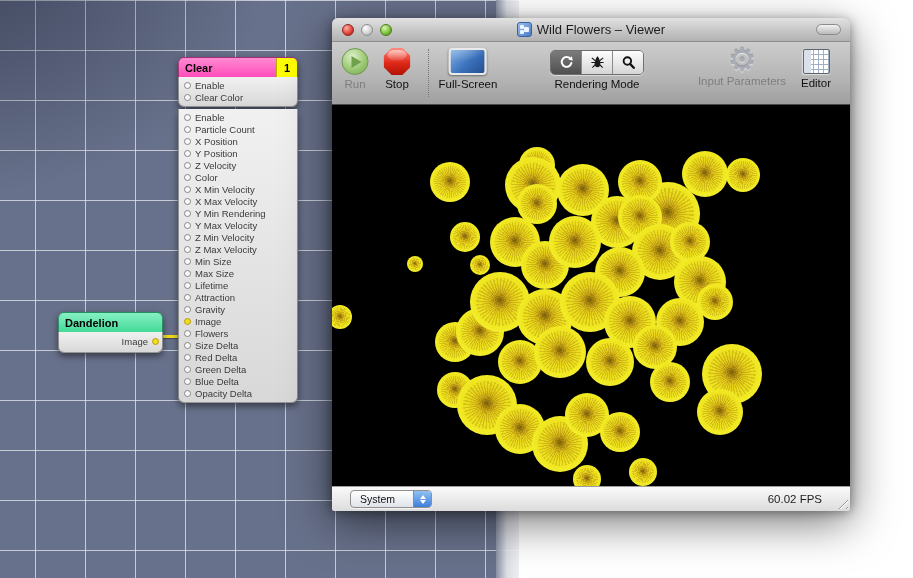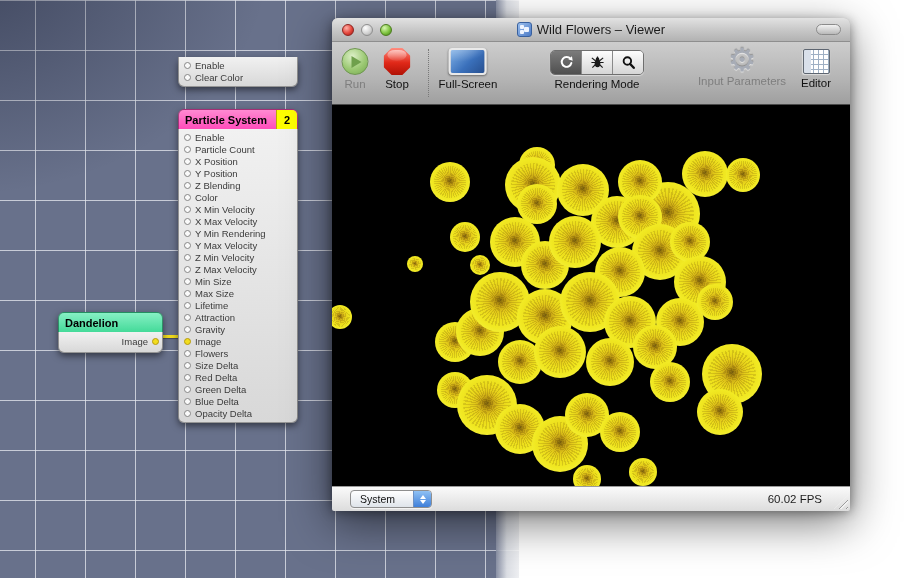--- a/index.html
+++ b/index.html
@@ -248,57 +248,57 @@
 </style>
 </head>
 <body>
 
 <div class="editor-pane">
   <div class="editor-vignette"></div>
 
   <div class="wire" style="left:148px;top:335px;width:36px;"></div>
 
   <div class="patch" style="left:178px;top:57px;width:120px;">
+    <div class="patch-header pink">
+      <span class="patch-title">Clear</span>
+      <span class="patch-badge">1</span>
+    </div>
     <div class="patch-body" id="clear-ports">
         <div class="port-row">
           <span class="port-dot"></span>
           <span class="port-label">Enable</span>
         </div>
         <div class="port-row">
           <span class="port-dot"></span>
           <span class="port-label">Clear Color</span>
         </div>
       </div>
   </div>
 
   <div class="patch" style="left:178px;top:109px;width:120px;">
-    <div class="patch-header pink">
-      <span class="patch-title">Particle System</span>
-      <span class="patch-badge">2</span>
-    </div>
     <div class="patch-body" id="ps-ports">
         <div class="port-row">
           <span class="port-dot"></span>
           <span class="port-label">Enable</span>
         </div>
         <div class="port-row">
           <span class="port-dot"></span>
           <span class="port-label">Particle Count</span>
         </div>
         <div class="port-row">
           <span class="port-dot"></span>
           <span class="port-label">X Position</span>
         </div>
         <div class="port-row">
           <span class="port-dot"></span>
           <span class="port-label">Y Position</span>
         </div>
         <div class="port-row">
           <span class="port-dot"></span>
-          <span class="port-label">Z Blending</span>
+          <span class="port-label">Z Velocity</span>
         </div>
         <div class="port-row">
           <span class="port-dot"></span>
           <span class="port-label">Color</span>
         </div>
         <div class="port-row">
           <span class="port-dot"></span>
           <span class="port-label">X Min Velocity</span>
         </div>
         <div class="port-row">

